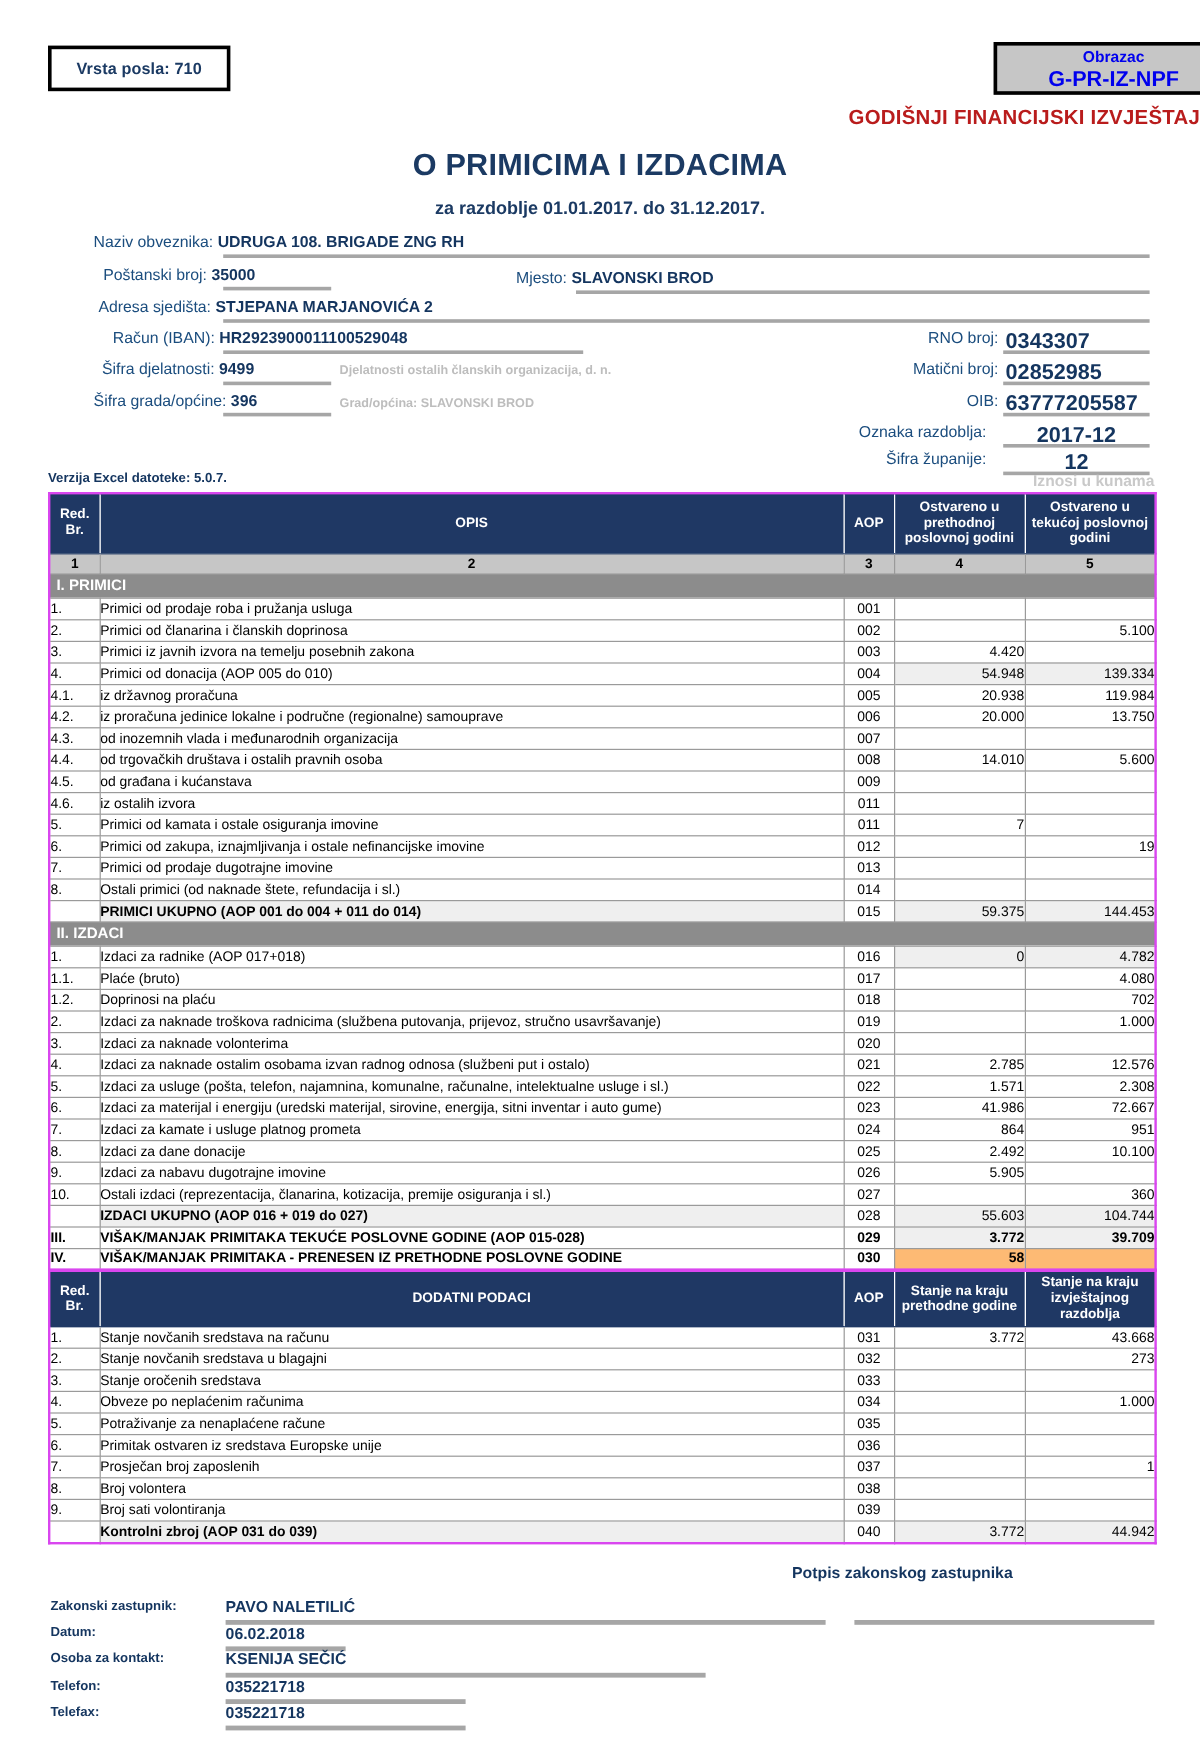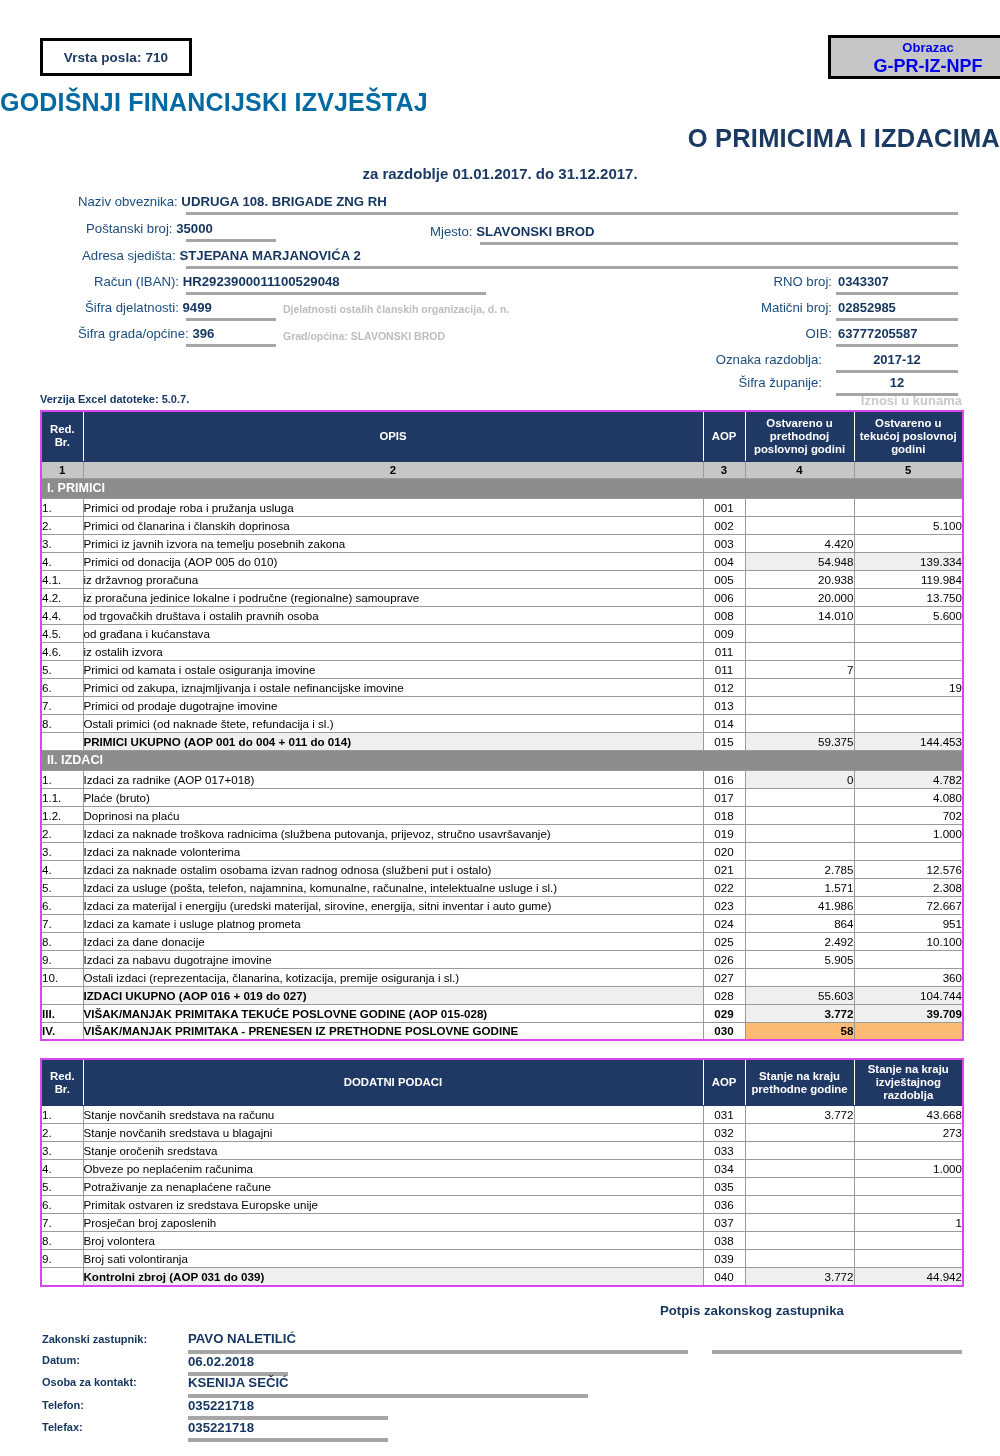--- a/index.html
+++ b/index.html
@@ -31,26 +31,26 @@
     font-weight: bold;
     text-align: center;
     overflow: hidden;
   }
   .obrazac-box .ob-small { font-size: 13px; line-height: 17px; padding-top: 1px; }
   .obrazac-box .ob-code  { font-size: 18px; line-height: 20px; white-space: nowrap; }
 
   
   .title1 {
     position: absolute; left: 0; top: 88px; width: 1000px;
-    text-align: left; font-size: 25px; font-weight: bold;
-    color: #0369a1; letter-spacing: .2px;
+    text-align: right; font-size: 17px; font-weight: bold;
+    color: #b91c1c; letter-spacing: .2px;
   }
   .title2 {
     position: absolute; left: 0; top: 124px; width: 1000px;
-    text-align: right; font-size: 25.5px; font-weight: bold;
+    text-align: center; font-size: 25.5px; font-weight: bold;
     color: #1b3a63; letter-spacing: .2px;
   }
   .title3 {
     position: absolute; left: 0; top: 165px; width: 1000px;
     text-align: center; font-size: 15px; font-weight: bold;
     color: #1b3a63;
   }
 
   
   .idf { position: absolute; font-size: 13.2px; }
@@ -60,21 +60,21 @@
     position: absolute; height: 3px; background: #a6a6a6;
   }
   .grey-note {
     position: absolute; font-size: 10.5px; color: #bdbdbd; font-weight: bold;
   }
   .rlbl {
     position: absolute; font-size: 13.2px; color: #1b4d7e;
     text-align: right;
   }
   .rval {
-    position: absolute; font-size: 13px; color: #14355f; font-weight: bold;
+    position: absolute; font-size: 18px; color: #14355f; font-weight: bold;
   }
   .rval.ctr { text-align: center; }
 
   .verzija {
     position: absolute; left: 40px; top: 393px;
     font-size: 11px; font-weight: bold; color: #14355f;
   }
   .iznosi {
     position: absolute; left: 700px; top: 393px; width: 262px;
     text-align: right; font-size: 13px; font-weight: bold; color: #c9c9c9;
@@ -316,20 +316,27 @@
           <td class="num sep-left">119.984</td>
         </tr>
         <tr>
           <td class="rb">4.2.</td>
           <td class="op">iz proračuna jedinice lokalne i područne (regionalne) samouprave</td>
           <td class="aop">006</td>
           <td class="num sep-left">20.000</td>
           <td class="num sep-left">13.750</td>
         </tr>
         <tr>
+          <td class="rb">4.3.</td>
+          <td class="op">od inozemnih vlada i međunarodnih organizacija</td>
+          <td class="aop">007</td>
+          <td class="num sep-left"></td>
+          <td class="num sep-left"></td>
+        </tr>
+        <tr>
           <td class="rb">4.4.</td>
           <td class="op">od trgovačkih društava i ostalih pravnih osoba</td>
           <td class="aop">008</td>
           <td class="num sep-left">14.010</td>
           <td class="num sep-left">5.600</td>
         </tr>
         <tr>
           <td class="rb">4.5.</td>
           <td class="op">od građana i kućanstava</td>
           <td class="aop">009</td>

